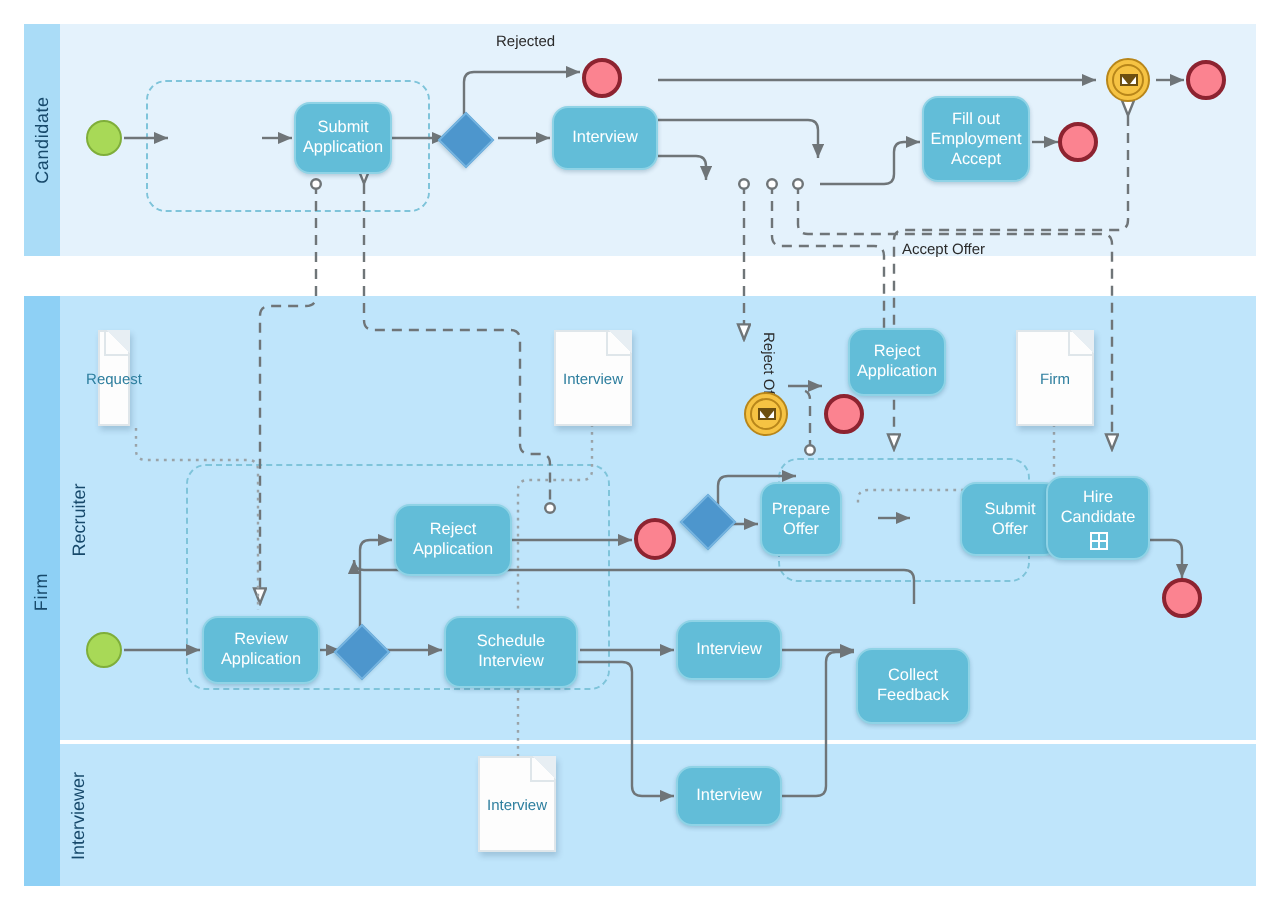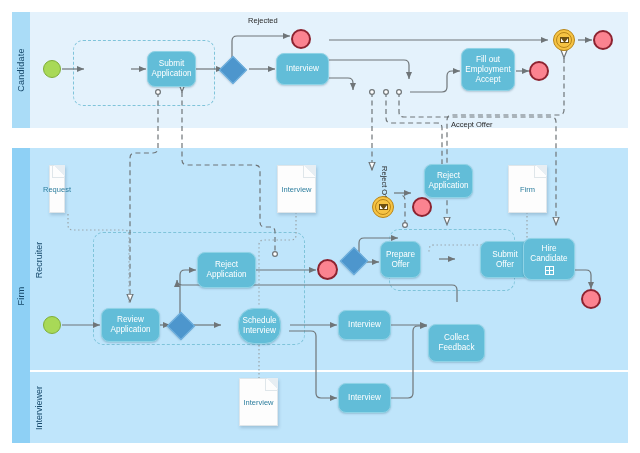--- a/index.html
+++ b/index.html
@@ -204,21 +204,21 @@
   <div class="ev ev-start" style="left:43px;top:316px;width:18px;height:18px;"></div>
 
   <div class="gw" style="left:171px;top:316px;"></div>
 
   <div class="task" style="left:197px;top:252px;width:59px;height:36px;">
     <div class="tl">Reject Application</div>
   </div>
 
   <div class="ev ev-end" style="left:317px;top:259px;width:21px;height:21px;"></div>
 
-  <div class="task" style="left:238px;top:308px;width:43px;height:36px;border-radius:16px;">
+  <div class="task" style="left:222px;top:308px;width:67px;height:36px;">
     <div class="tl">Schedule Interview</div>
   </div>
 
   <div class="task" style="left:338px;top:310px;width:53px;height:30px;">
     <div class="tl">Interview</div>
   </div>
 
   <div class="task" style="left:428px;top:304px;width:57px;height:38px;margin-top:20px;">
     <div class="tl">Collect Feedback</div>
   </div>

